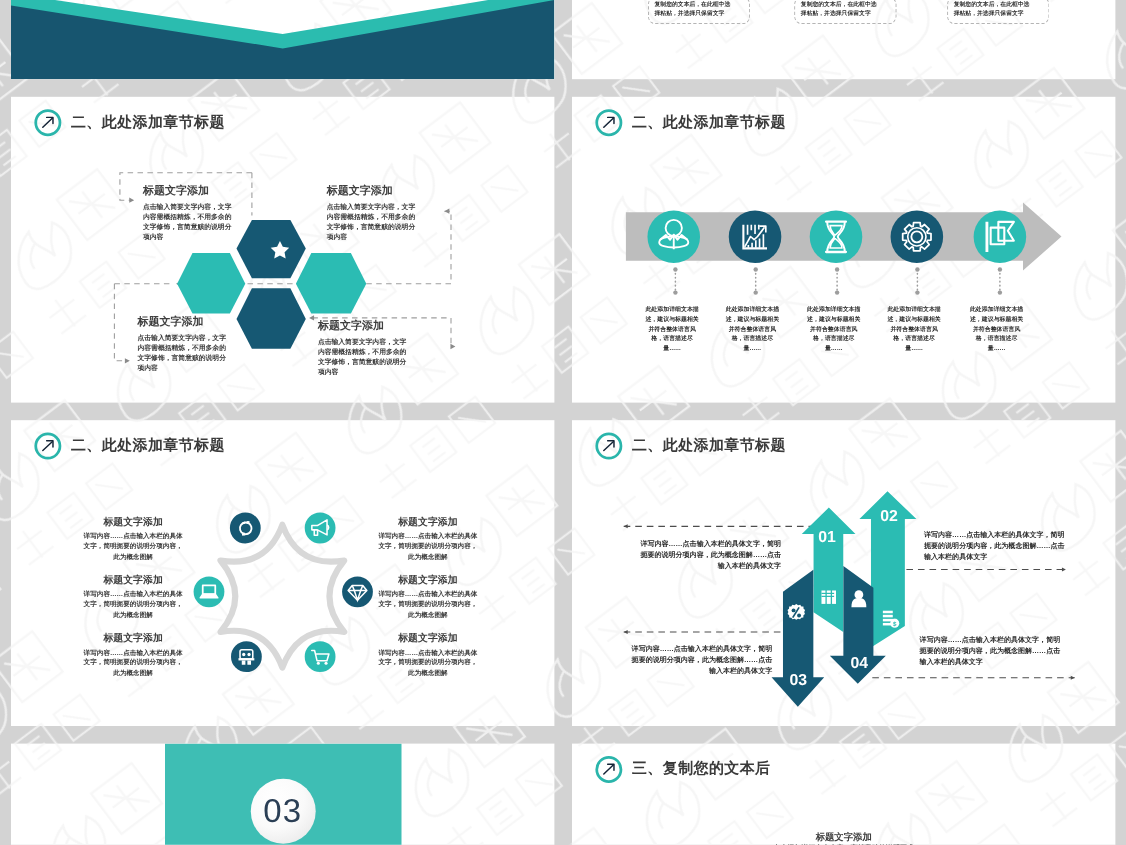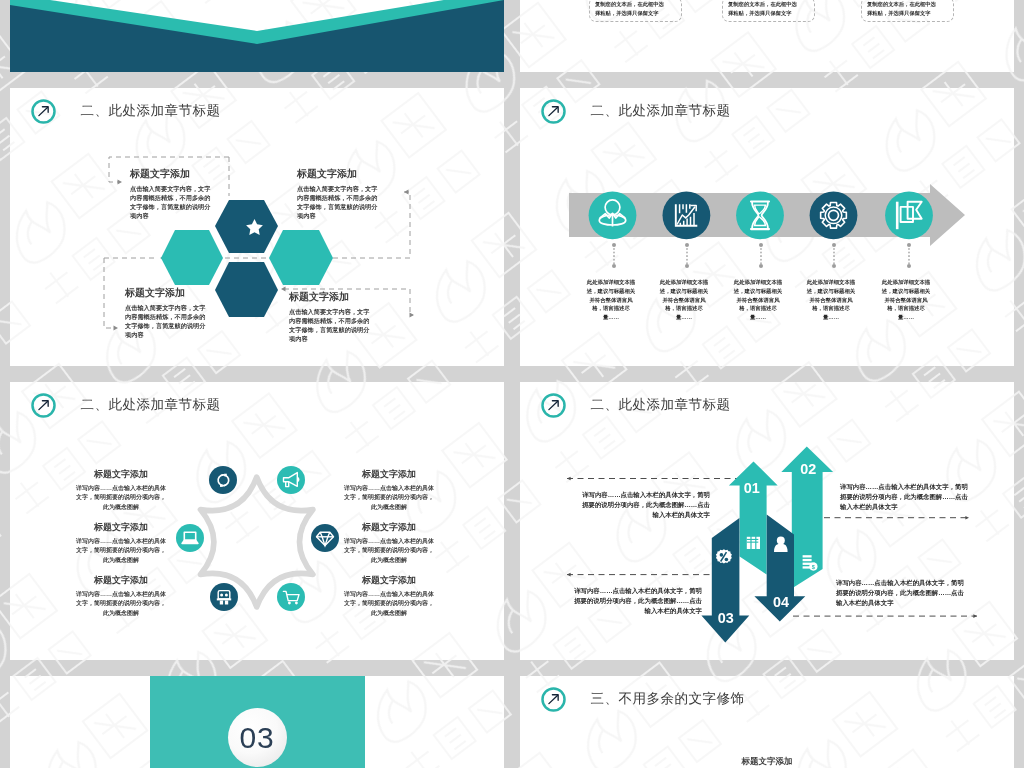--- a/index.html
+++ b/index.html
@@ -8,21 +8,21 @@
 .slide{position:absolute;left:10px;width:494px;height:278px;background:transparent;overflow:hidden;z-index:2;}
 .slide.right{left:520px;}
 .r0{top:-206px}.r1{top:88px}.r2{top:382px}.r3{top:676px}
 .abs{position:absolute;}
 .slide-bg{position:absolute;left:10px;width:494px;height:278px;background:#fff;z-index:-1;}
 .slide-bg.right{left:520px;}
 .wm{position:absolute;left:0;top:0;width:1024px;height:768px;pointer-events:none;z-index:0;}
 .hdr{position:absolute;left:19.5px;top:9px;height:28px;display:flex;align-items:center;}
 .hdr-ico{width:27px;height:27px;display:block;}
 .hdr-ico svg{width:27px;height:27px;display:block;}
-.hdr-txt{margin-left:24px;font-size:13.6px;font-weight:400;color:#3a3a3a;letter-spacing:0.4px;white-space:nowrap;}
+.hdr-txt{margin-left:8px;font-size:13.6px;font-weight:700;color:#3a3a3a;letter-spacing:0.4px;white-space:nowrap;}
 .s1-chevron{position:absolute;left:0;top:0;}
 .tbox{position:absolute;}
 .tbox .th{font-size:10px;font-weight:700;color:#3f3f3f;line-height:1;margin-bottom:6px;}
 .cbox{position:absolute;top:203px;width:93px;height:25px;border:1px dashed #b5b5b5;border-radius:7px;box-sizing:border-box;padding:2px 16px 0 5px;font-size:5.3px;font-weight:700;color:#2f2f2f;line-height:1.75;}
 .s7-band{position:absolute;left:140px;top:0;width:215px;height:278px;background:#3ebeb4;}
 .s7-circle{position:absolute;left:217.6px;top:32px;width:59px;height:59px;border-radius:50%;background:radial-gradient(circle at 38% 32%, #fff 0%, #fafafa 48%, #e3e3e3 100%);display:flex;align-items:center;justify-content:center;font-size:30px;color:#2b3f55;letter-spacing:1px;}
 .s8-t{position:absolute;left:0;right:0;top:79.5px;text-align:center;font-size:8.5px;font-weight:700;color:#3f3f3f;}
 .s8-b{position:absolute;left:147px;width:200px;top:91px;text-align:center;font-size:6.4px;font-weight:700;color:#3b3b3b;line-height:1.5;}
 .abox{position:absolute;font-size:6.4px;font-weight:700;color:#2b2b2b;line-height:1.55;}
 .sbox{position:absolute;width:90px;text-align:center;}
@@ -337,21 +337,21 @@
   </div>
   <div class="slide right r3">
     <div class="hdr">
       <span class="hdr-ico">
         <svg viewBox="0 0 40 40">
             <circle cx="20" cy="20" r="16.3" fill="none" stroke="#2ab5ab" stroke-width="3.7"></circle>
             <path d="M13.2 26.1 L25.9 14.1" stroke="#152437" stroke-width="2" fill="none" stroke-linecap="round"></path>
             <path d="M18.4 12.9 L26.9 12.9 L26.9 21.2" stroke="#152437" stroke-width="2" fill="none" stroke-linecap="round" stroke-linejoin="round"></path>
           </svg>
       </span>
-      <span class="hdr-txt">三、不用多余的文字修饰</span>
+      <span class="hdr-txt">三、复制您的文本后</span>
     </div>
     <div class="s8-t">标题文字添加</div>
     <div class="s8-b">点击添加详细文本内容，言简意赅的说明要求</div>
   </div>
   <svg class="wm" viewBox="0 0 1024 768">
     <defs>
       <pattern id="wmpat" width="150" height="150" patternUnits="userSpaceOnUse" patternTransform="rotate(-37)">
         <g fill="none" stroke="#f4f4f4" stroke-width="2.2">
           <path d="M14,70 C14,50 30,38 44,34 C38,48 48,54 50,66 C52,54 60,48 66,40 C74,52 70,66 60,76 C52,84 34,86 22,82 C16,79 14,75 14,70 Z"></path>
           <path d="M28,64 C28,54 36,48 42,46"></path>

